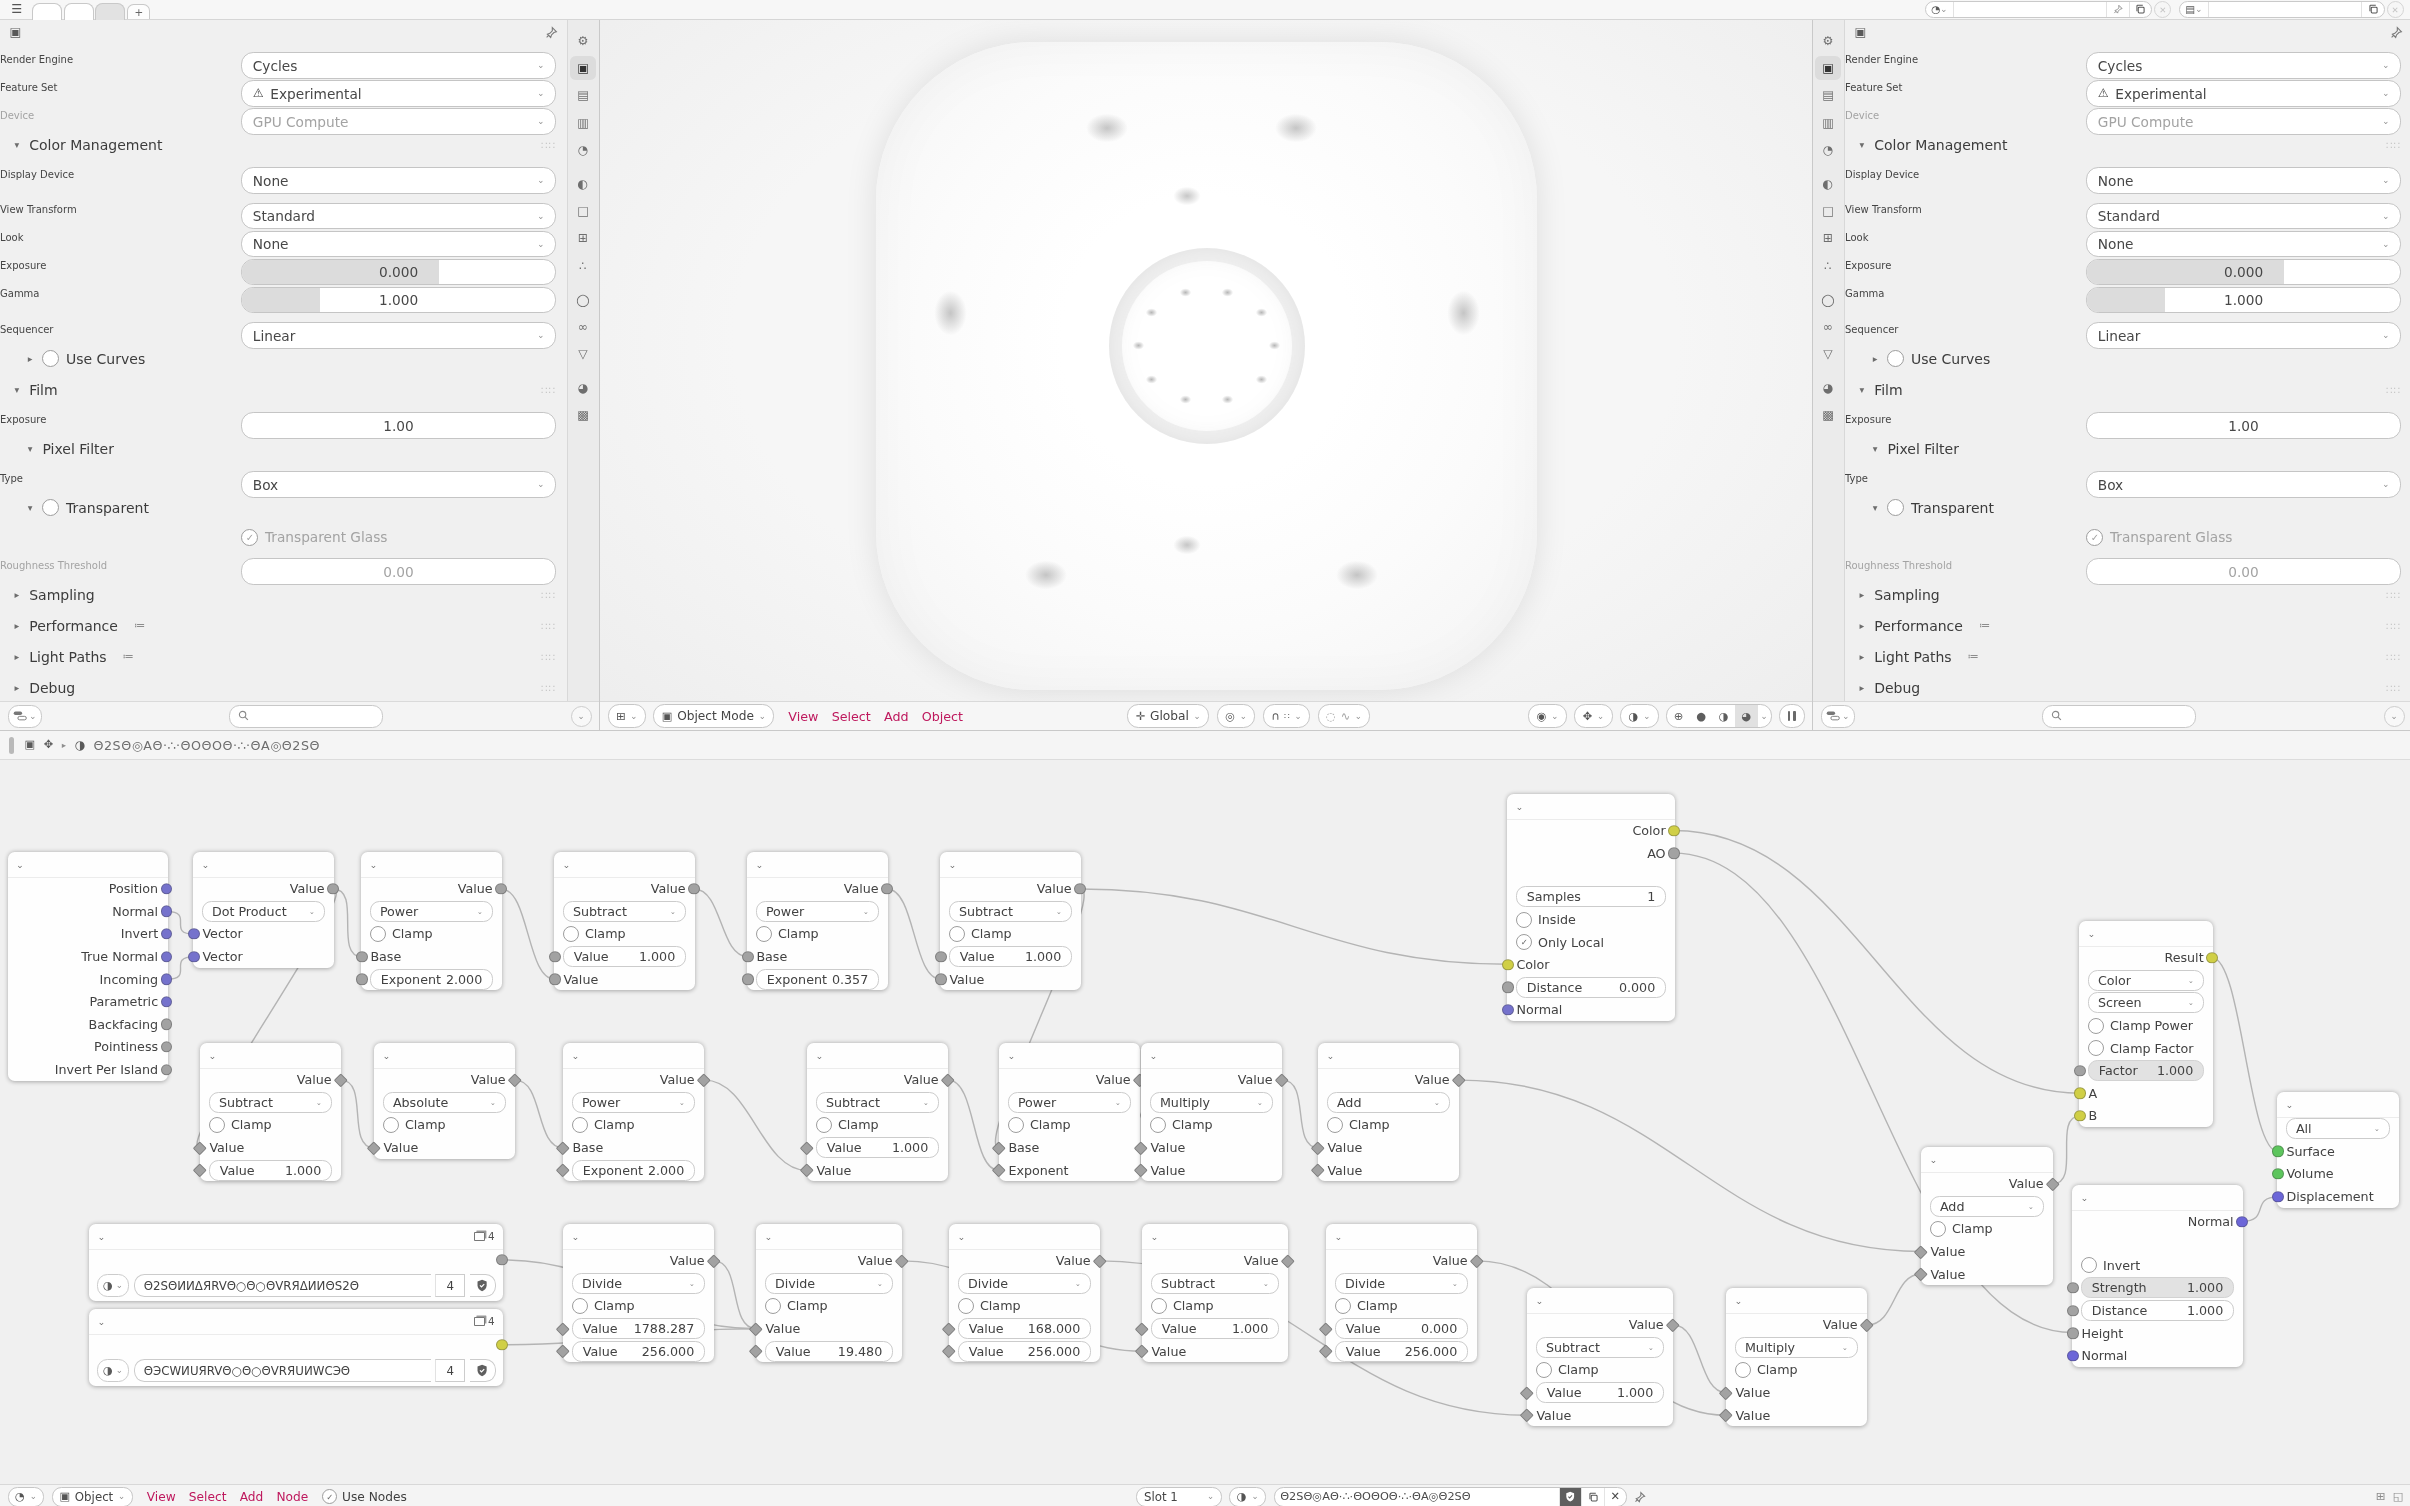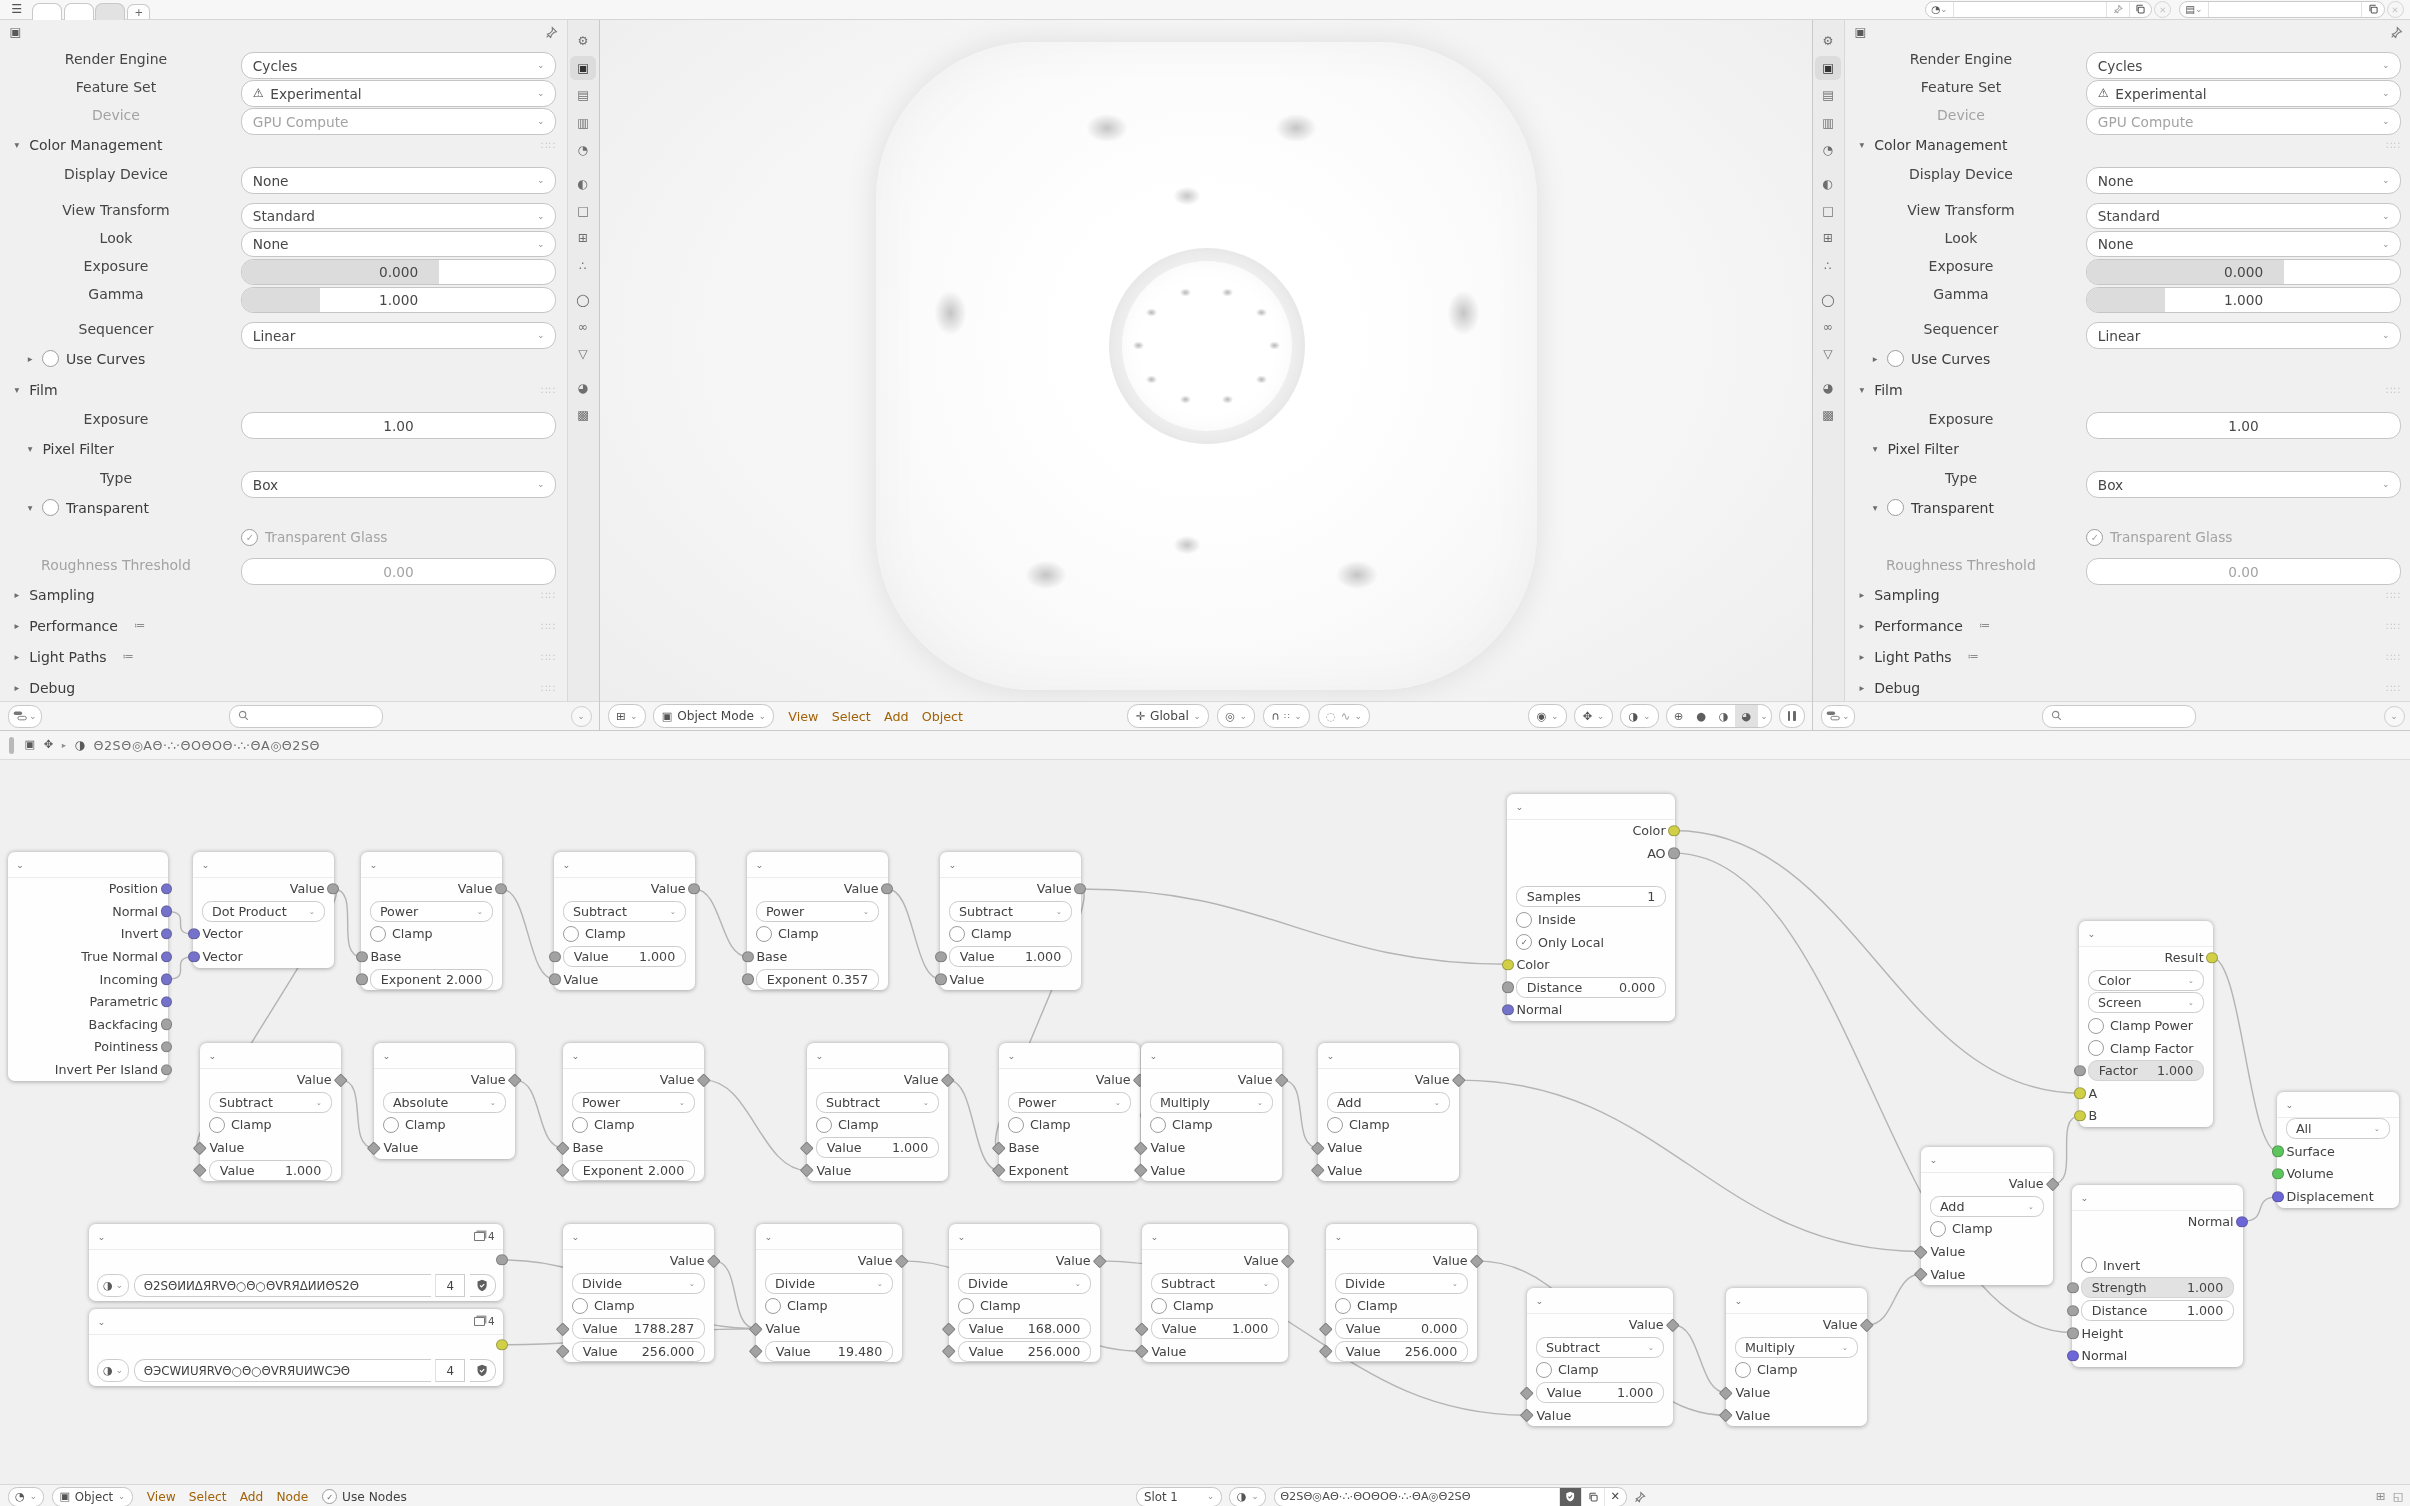--- a/index.html
+++ b/index.html
@@ -41,21 +41,21 @@
   .pcontent{position:absolute;top:0;bottom:28px;overflow:hidden;}
   #prop-left .pcontent{left:0;right:32px;}
   #prop-right .pcontent{left:32px;right:0;}
   .tabbtn{width:26px;height:24.5px;margin:2.8px 1.9px;border-radius:5.6px;display:flex;align-items:center;
           justify-content:center;font-size:12.2px;color:#6e6e6e;}
   .tabbtn.active{background:#dcdcdc;color:#333;}
   .tabbtn.gap{margin-top:9.4px;}
   .phead{height:26px;display:flex;align-items:center;padding:0 9.4px;}
   .ppin{margin-left:auto;}
   .prow{display:flex;align-items:center;height:28px;padding-right:11.3px;}
-  .plabel{width:232px;text-align:center;padding-right:9.4px;font-size:14px;color:#454545;flex:none;}
+  .plabel{width:232px;text-align:left;padding-right:9.4px;font-size:10px;color:#454545;flex:none;}
   .pctrl{flex:1;height:24.5px;position:relative;display:flex;align-items:center;}
   .pdrop,.pfield,.pslider{flex:1;height:24.5px;border:0.9px solid #c5c5c5;border-radius:12.2px;background:#fff;
       display:flex;align-items:center;padding:0 10.4px;font-size:13.7px;color:#474747;position:relative;overflow:hidden;margin-top:13px;}
   .pdrop .chev{margin-left:auto;}
   .pfield{justify-content:center;}
   .pslider{justify-content:center;}
   .sfill{position:absolute;left:0;top:0;bottom:0;background:#dcdcdc;z-index:0;}
   .sval{position:relative;z-index:1;}
   .psec{display:flex;align-items:center;height:31px;padding:0 11.3px;font-size:14px;color:#3c3c3c;gap:6.6px;}
   .psec .tri{font-size:9.4px;color:#6d6d6d;width:11.3px;text-align:center;}
@@ -80,21 +80,21 @@
             background:radial-gradient(ellipse at 50% 45%, #f6f6f6 55%, #ededed 100%);overflow:hidden;}
   .vobj{position:absolute;left:276px;top:22.6px;width:661px;height:648px;border-radius:158px;
         background:radial-gradient(circle at 50% 46%, #ffffff 30%, #fbfbfb 60%, #f3f3f3 100%);
         box-shadow:0 0 32px rgba(0,0,0,0.10), inset 0 0 56px rgba(0,0,0,0.035);}
   .spot{position:absolute;border-radius:50%;background:radial-gradient(closest-side, rgba(120,120,120,0.42), rgba(120,120,120,0) 72%);}
   .ring{position:absolute;left:50%;top:47%;width:196px;height:196px;border-radius:50%;transform:translate(-50%,-50%);
         box-shadow:inset 0 0 0 13px rgba(160,160,160,0.12), inset 0 0 28px rgba(120,120,120,0.18);}
   .dotc{position:absolute;width:15px;height:11.3px;border-radius:50%;background:radial-gradient(closest-side, rgba(110,110,110,0.5), rgba(110,110,110,0) 75%);}
   .vtoolbar{position:absolute;left:0;right:0;bottom:0;height:28px;background:#f6f6f6;border-top:0.9px solid #d9d9d9;
             display:flex;align-items:center;padding:0 7.5px;gap:7.5px;z-index:5;}
-  .vmenu{font-size:12.7px;color:#a16207;padding:0 6.6px;}
+  .vmenu{font-size:12.7px;color:#be185d;padding:0 6.6px;}
   .pill{height:21.7px;border:0.9px solid #c6c6c6;border-radius:11.3px;background:#fff;display:inline-flex;
         align-items:center;padding:0 7.5px;font-size:12.2px;color:#454545;gap:4.7px;flex:none;}
   .pill .ic{font-size:11.3px;color:#555;}
   .segpill{height:21.7px;border:0.9px solid #c6c6c6;border-radius:11.3px;background:#fff;display:inline-flex;align-items:center;overflow:hidden;flex:none;}
   .segpill .seg{width:22.6px;height:100%;display:flex;align-items:center;justify-content:center;font-size:11.3px;color:#5e5e5e;}
   .segpill .seg.active{background:#e1e1e1;}
   .pausebars{display:inline-flex;gap:2.8px;}
   .pausebars i{width:2.8px;height:9.4px;background:#6a6a6a;border-radius:0.9px;}
   .vsp{flex:1}
 

